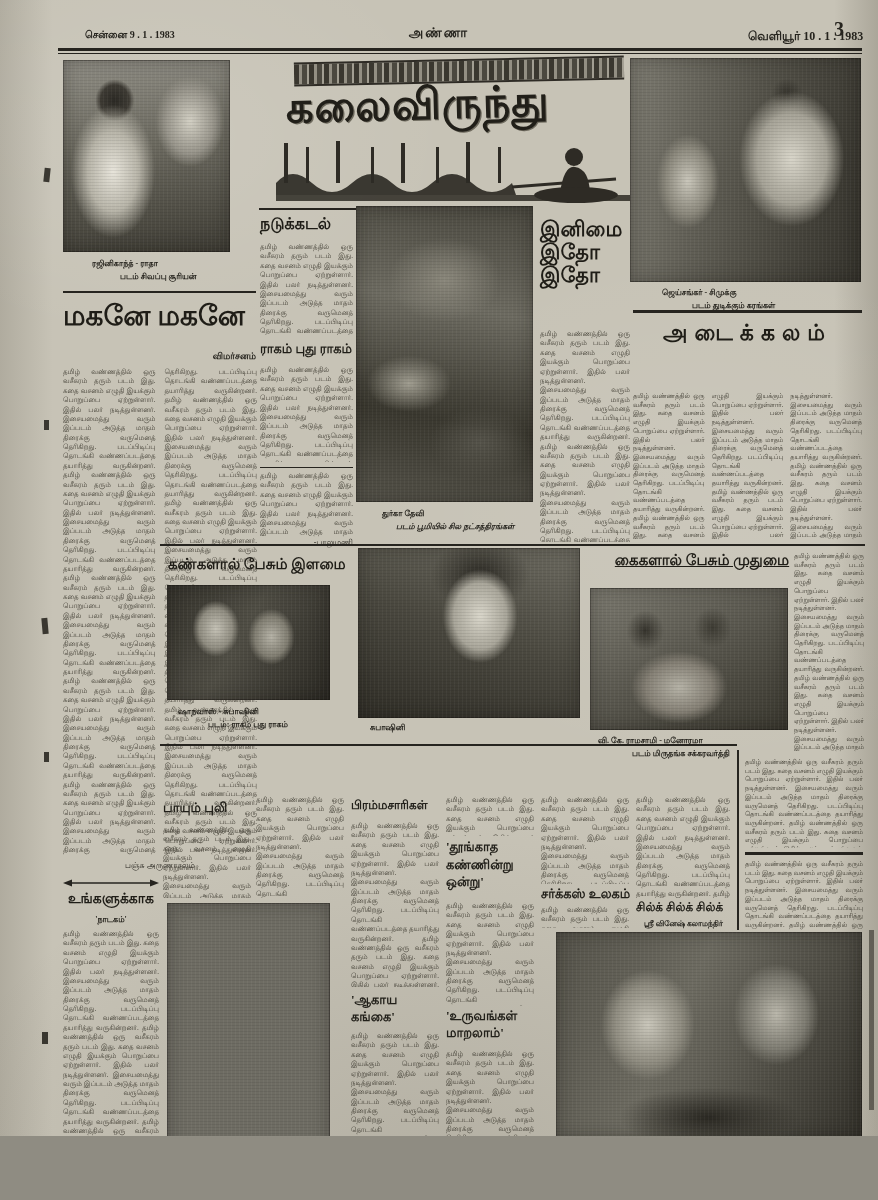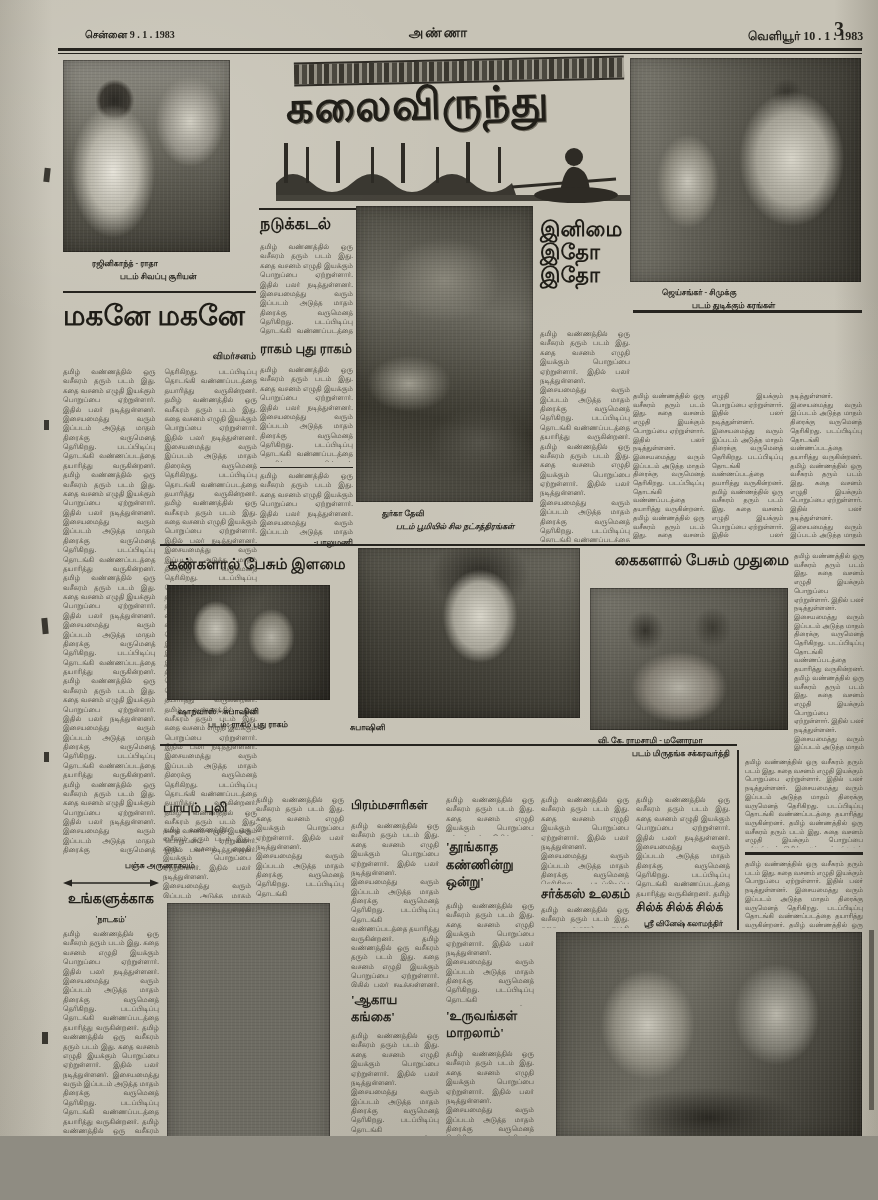--- a/index.html
+++ b/index.html
@@ -16,21 +16,21 @@
   .rule{position:absolute;background:#26241f;}
   .greek{font-size:7px;line-height:1.34;text-align:justify;color:#3d3a30;overflow:hidden;word-break:break-word;}
   .cap{position:absolute;font-size:8px;font-weight:bold;color:#24221c;line-height:1.6;}
   .photo{position:absolute;background-color:#6e6c63;box-shadow:inset 0 0 0 1px rgba(25,23,18,.4), inset 0 0 18px rgba(20,18,14,.35);}
   .photo::after{content:"";position:absolute;inset:0;
     background:repeating-linear-gradient(0deg, rgba(0,0,0,.07) 0 1px, transparent 1px 3px),
                repeating-linear-gradient(90deg, rgba(255,255,255,.04) 0 1px, transparent 1px 4px);}
   .headline{position:absolute;font-weight:bold;color:#1f1d17;}
   .subhead{font-weight:bold;color:#22201a;}
   .artifact{position:absolute;background:#181610;opacity:.8;filter:blur(.6px);}
-  .sig{font-size:8px;font-weight:bold;color:#26241e;}
+  .sig{font-size:8px;font-weight:normal;color:#26241e;}
 </style>
 </head>
 <body>
 
 <div class="page">
 
   <div class="abs b" style="left:85px;top:29px;font-size:10px;">சென்னை 9 . 1 . 1983</div>
   <div class="abs b" style="left:50%;top:25px;transform:translateX(-50%);font-size:13px;letter-spacing:2px;">அண்ணா</div>
   <div class="abs b" style="left:748px;top:29px;font-size:12px;">வெளியூர் 10 . 1 . 1983</div>
   <div class="abs b" style="left:834px;top:18px;font-size:20px;">3</div>
@@ -123,44 +123,45 @@
 
   <div class="headline" style="left:540px;top:218px;width:92px;font-size:21px;line-height:1.1;">
     <div>இனிமை</div>
     <div>இதோ</div>
     <div>இதோ</div>
   </div>
   <div class="abs greek" style="left:540px;top:330px;width:90px;height:212px;">தமிழ் வண்ணத்தில் ஒரு வசீகரம் தரும் படம் இது. கதை வசனம் எழுதி இயக்கும் பொறுப்பை ஏற்றுள்ளார். இதில் பலர் நடித்துள்ளனர். இசையமைத்து வரும் இப்படம் அடுத்த மாதம் திரைக்கு வருமெனத் தெரிகிறது. படப்பிடிப்பு தொடங்கி வண்ணப்படத்தை தயாரித்து வருகின்றனர்.  தமிழ் வண்ணத்தில் ஒரு வசீகரம் தரும் படம் இது. கதை வசனம் எழுதி இயக்கும் பொறுப்பை ஏற்றுள்ளார். இதில் பலர் நடித்துள்ளனர். இசையமைத்து வரும் இப்படம் அடுத்த மாதம் திரைக்கு வருமெனத் தெரிகிறது. படப்பிடிப்பு தொடங்கி வண்ணப்படத்தை தயாரித்து வருகின்றனர்.  தமிழ் வண்ணத்தில் ஒரு வசீகரம் தரும் படம் இது. கதை வசனம் எழுதி இயக்கும் பொறுப்பை ஏற்றுள்ளார். இதில் பலர் நடித்துள்ளனர். இசையமைத்து வரும் இப்படம் அடுத்த மாதம் திரைக்கு வருமெனத் தெரிகிறது. படப்பிடிப்பு தொடங்கி வண்ணப்படத்தை தயாரித்து வருகின்றனர்.  </div>
 
   <div class="rule" style="left:633px;top:310px;width:229px;height:3px;"></div>
   <div class="headline" style="left:633px;top:318px;width:229px;font-size:22px;text-align:center;line-height:1.4;">
+    <div style="letter-spacing:7px;">அடைக்கலம்</div>
   </div>
   <div class="abs greek" style="left:633px;top:392px;width:229px;height:152px;column-count:3;column-gap:7px;font-size:6.5px;">தமிழ் வண்ணத்தில் ஒரு வசீகரம் தரும் படம் இது. கதை வசனம் எழுதி இயக்கும் பொறுப்பை ஏற்றுள்ளார். இதில் பலர் நடித்துள்ளனர். இசையமைத்து வரும் இப்படம் அடுத்த மாதம் திரைக்கு வருமெனத் தெரிகிறது. படப்பிடிப்பு தொடங்கி வண்ணப்படத்தை தயாரித்து வருகின்றனர்.  தமிழ் வண்ணத்தில் ஒரு வசீகரம் தரும் படம் இது. கதை வசனம் எழுதி இயக்கும் பொறுப்பை ஏற்றுள்ளார். இதில் பலர் நடித்துள்ளனர். இசையமைத்து வரும் இப்படம் அடுத்த மாதம் திரைக்கு வருமெனத் தெரிகிறது. படப்பிடிப்பு தொடங்கி வண்ணப்படத்தை தயாரித்து வருகின்றனர்.  தமிழ் வண்ணத்தில் ஒரு வசீகரம் தரும் படம் இது. கதை வசனம் எழுதி இயக்கும் பொறுப்பை ஏற்றுள்ளார். இதில் பலர் நடித்துள்ளனர். இசையமைத்து வரும் இப்படம் அடுத்த மாதம் திரைக்கு வருமெனத் தெரிகிறது. படப்பிடிப்பு தொடங்கி வண்ணப்படத்தை தயாரித்து வருகின்றனர்.  தமிழ் வண்ணத்தில் ஒரு வசீகரம் தரும் படம் இது. கதை வசனம் எழுதி இயக்கும் பொறுப்பை ஏற்றுள்ளார். இதில் பலர் நடித்துள்ளனர். இசையமைத்து வரும் இப்படம் அடுத்த மாதம் திரைக்கு வருமெனத் தெரிகிறது. படப்பிடிப்பு தொடங்கி வண்ணப்படத்தை தயாரித்து வருகின்றனர்.  தமிழ் வண்ணத்தில் ஒரு வசீகரம் தரும் படம் இது. கதை வசனம் எழுதி இயக்கும் பொறுப்பை ஏற்றுள்ளார். இதில் பலர் நடித்துள்ளனர். இசையமைத்து வரும் இப்படம் அடுத்த மாதம் திரைக்கு வருமெனத் தெரிகிறது. படப்பிடிப்பு தொடங்கி வண்ணப்படத்தை தயாரித்து வருகின்றனர்.  </div>
 
   <div class="rule" style="left:160px;top:544px;width:705px;height:2px;"></div>
 
   <div class="headline" style="left:168px;top:556px;width:184px;font-size:15px;">கண்களால் பேசும் இளமை</div>
   <div class="photo" style="left:167px;top:585px;width:163px;height:115px;
     background-image:radial-gradient(30px 36px at 30% 38%,#c4c1b5 0%,#8f8c80 55%,rgba(0,0,0,0) 78%),
       radial-gradient(30px 36px at 64% 45%,#b5b2a6 0%,#807d71 55%,rgba(0,0,0,0) 78%),
       linear-gradient(120deg,#34322b 0%,#504e45 45%,#2b2923 100%);"></div>
   <div class="cap" style="left:178px;top:706px;width:190px;">
     <div>ஷாநவாஸ் - சுபாஷினி</div>
     <div style="padding-left:30px;">படம்: ராகம் புது ராகம்</div>
   </div>
 
   <div class="photo" style="left:358px;top:548px;width:222px;height:170px;
     background-image:radial-gradient(48px 60px at 55% 40%,#d9d6ca 0%,#a8a599 55%,rgba(0,0,0,0) 78%),
       radial-gradient(70px 50px at 55% 16%,#2d2b25 0%,rgba(0,0,0,0) 70%),
       linear-gradient(200deg,#6d6b61 0%,#4a483f 50%,#302e27 100%);"></div>
-  <div class="cap" style="left:350px;top:722px;width:120px;">
+  <div class="cap" style="left:370px;top:722px;width:120px;">
     <div>சுபாஷினி</div>
   </div>
 
-  <div class="headline" style="left:596px;top:552px;width:212px;font-size:15px;text-align:center;">கைகளால் பேசும் முதுமை</div>
+  <div class="headline" style="left:596px;top:552px;width:212px;font-size:15px;text-align:center;text-decoration:underline;">கைகளால் பேசும் முதுமை</div>
   <div class="photo" style="left:590px;top:588px;width:198px;height:142px;
     background-image:radial-gradient(26px 28px at 28% 30%,#35332c 0%,rgba(0,0,0,0) 72%),
       radial-gradient(26px 28px at 62% 28%,#3d3b33 0%,rgba(0,0,0,0) 72%),
       radial-gradient(60px 45px at 45% 70%,#b5b2a6 0%,#847f74 55%,rgba(0,0,0,0) 80%),
       linear-gradient(150deg,#7c7a70 0%,#55534a 55%,#3a382f 100%);"></div>
   <div class="cap" style="left:598px;top:735px;width:210px;">
     <div>வி. கே. ராமசாமி - மனோரமா</div>
     <div style="padding-left:34px;">படம் மிருதங்க சக்கரவர்த்தி</div>
   </div>
   <div class="abs greek" style="left:794px;top:552px;width:70px;height:200px;font-size:6.5px;">தமிழ் வண்ணத்தில் ஒரு வசீகரம் தரும் படம் இது. கதை வசனம் எழுதி இயக்கும் பொறுப்பை ஏற்றுள்ளார். இதில் பலர் நடித்துள்ளனர். இசையமைத்து வரும் இப்படம் அடுத்த மாதம் திரைக்கு வருமெனத் தெரிகிறது. படப்பிடிப்பு தொடங்கி வண்ணப்படத்தை தயாரித்து வருகின்றனர்.  தமிழ் வண்ணத்தில் ஒரு வசீகரம் தரும் படம் இது. கதை வசனம் எழுதி இயக்கும் பொறுப்பை ஏற்றுள்ளார். இதில் பலர் நடித்துள்ளனர். இசையமைத்து வரும் இப்படம் அடுத்த மாதம் திரைக்கு வருமெனத் தெரிகிறது. படப்பிடிப்பு தொடங்கி வண்ணப்படத்தை தயாரித்து வருகின்றனர்.  </div>

